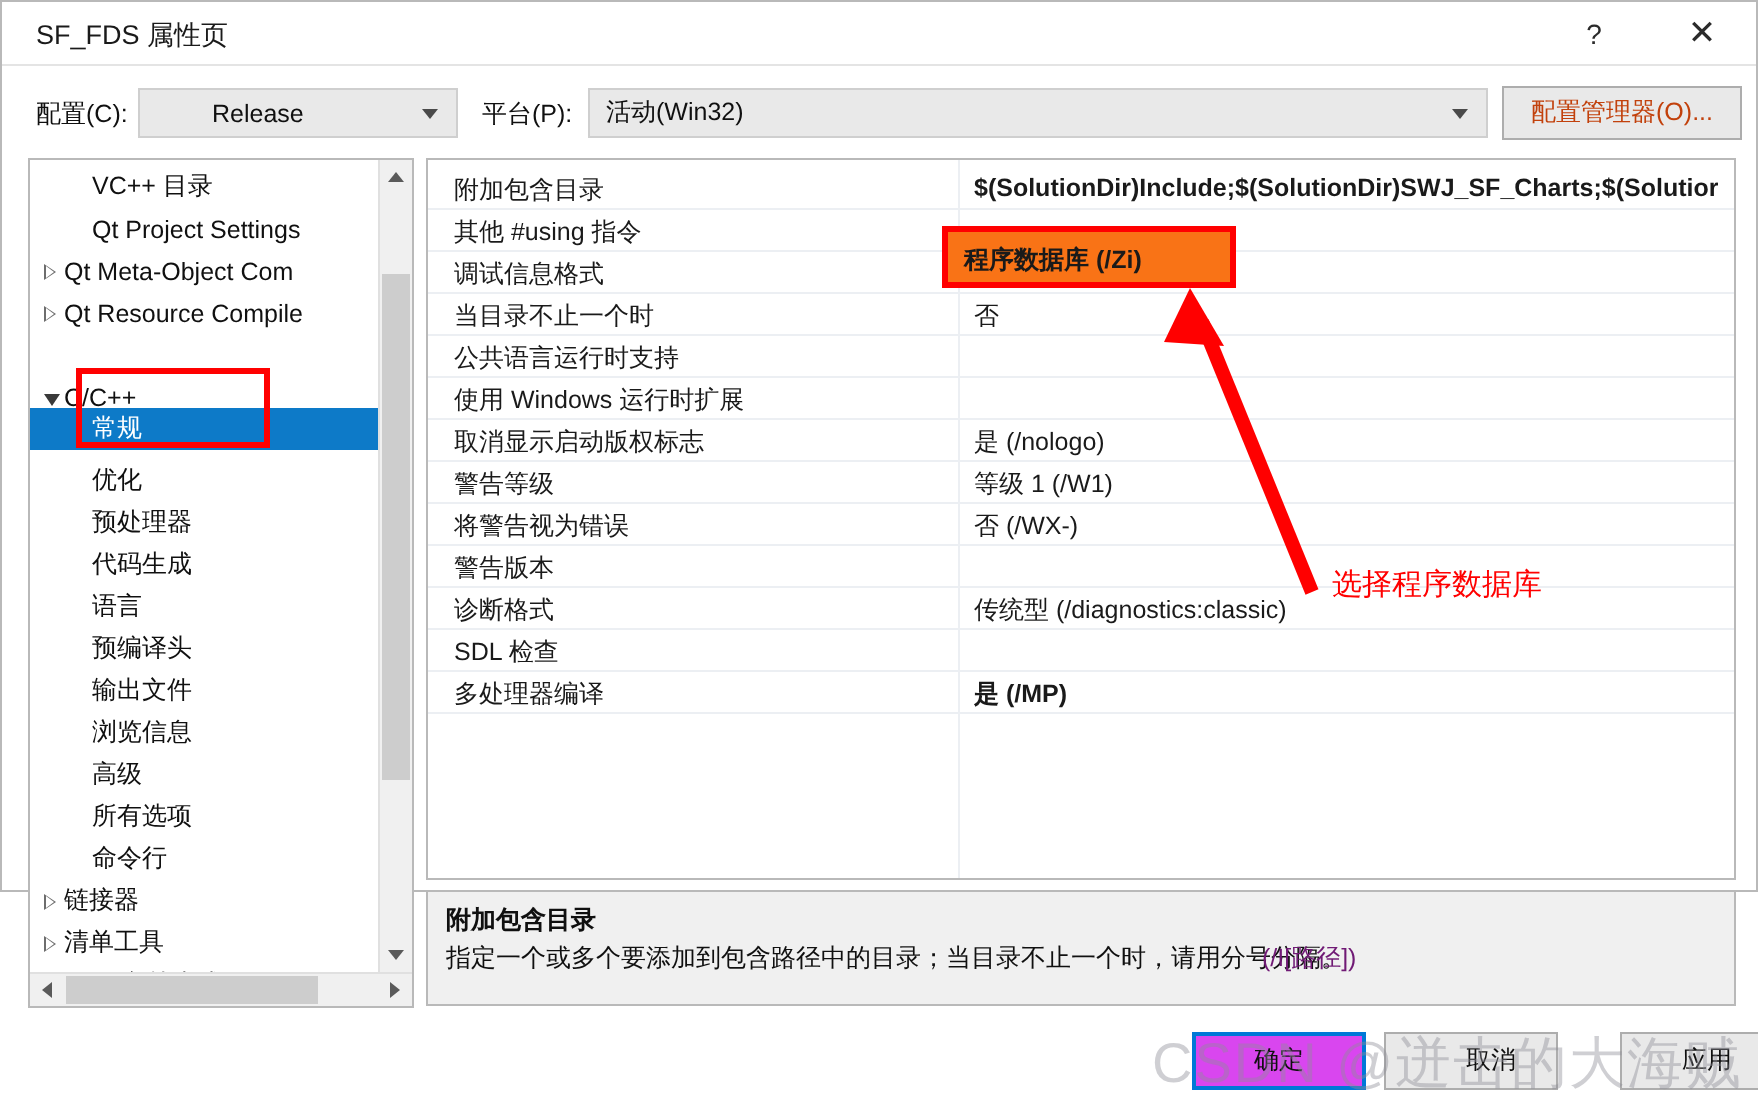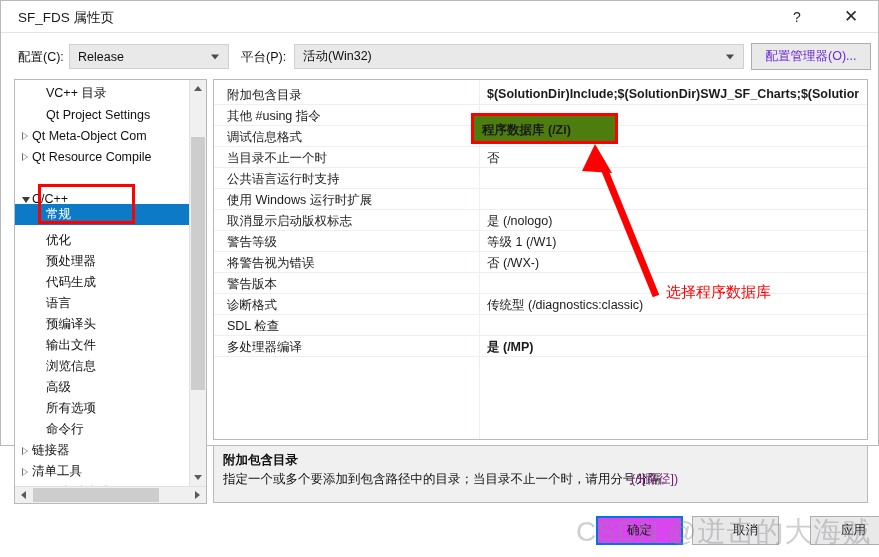--- a/index.html
+++ b/index.html
@@ -99,31 +99,31 @@
   .combo .caret {
     position: absolute;
     right: 9px;
     top: 50%;
     transform: translateY(-50%);
     width: 0; height: 0;
     border-left: 4.5px solid transparent;
     border-right: 4.5px solid transparent;
     border-top: 5px solid #4a4a4a;
   }
-  #config-combo { left: 68px; width: 160px; }
+  #config-combo { left: 68px; width: 160px; padding-left: 28px; }
   #platform-combo { left: 293px; width: 450px; }
   #cfgmgr-btn {
     position: absolute;
     left: 750px; top: 10px;
     width: 120px; height: 27px;
     background: #e9e9e9;
     border: 1px solid #adadad;
     box-sizing: border-box;
     font-size: 12.5px;
-    color: #6d28d9;
+    color: #c2410c;
     display: flex;
     align-items: center;
     justify-content: center;
     cursor: default;
     white-space: nowrap;
   }
 
   
   #tree-panel {
     position: absolute;
@@ -386,21 +386,21 @@
     box-sizing: border-box;
     background: transparent;
   }
   #red-box-tree {
     left: 37px; top: 183px;
     width: 97px; height: 40px;
   }
   #red-box-value {
     left: 470px; top: 112px;
     width: 147px; height: 31px;
-    background: #4d7c0f;
+    background: #f97316;
   }
   #red-box-value-text {
     position: absolute;
     left: 8px; top: 6px;
     font-size: 12.5px;
     font-weight: bold;
     color: #1a1a1a;
     white-space: nowrap;
   }
   #anno-text {

